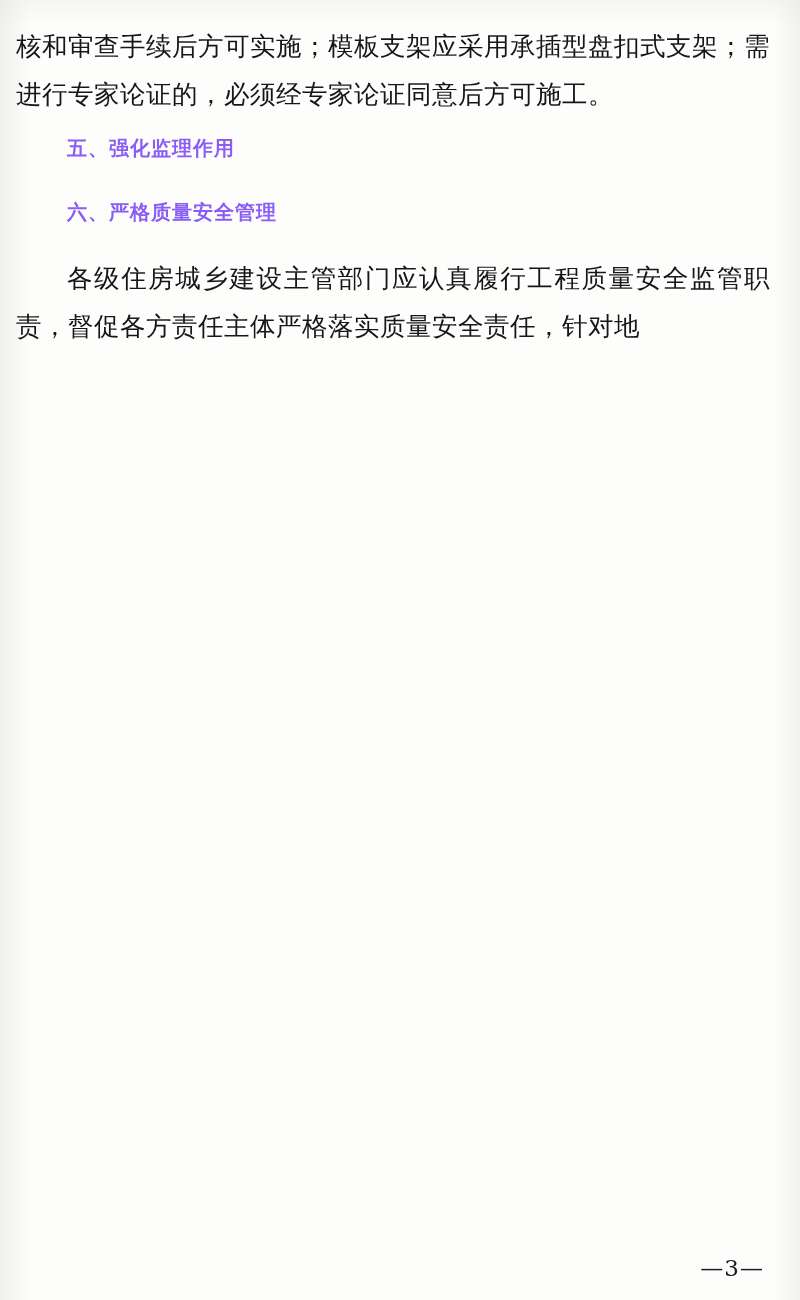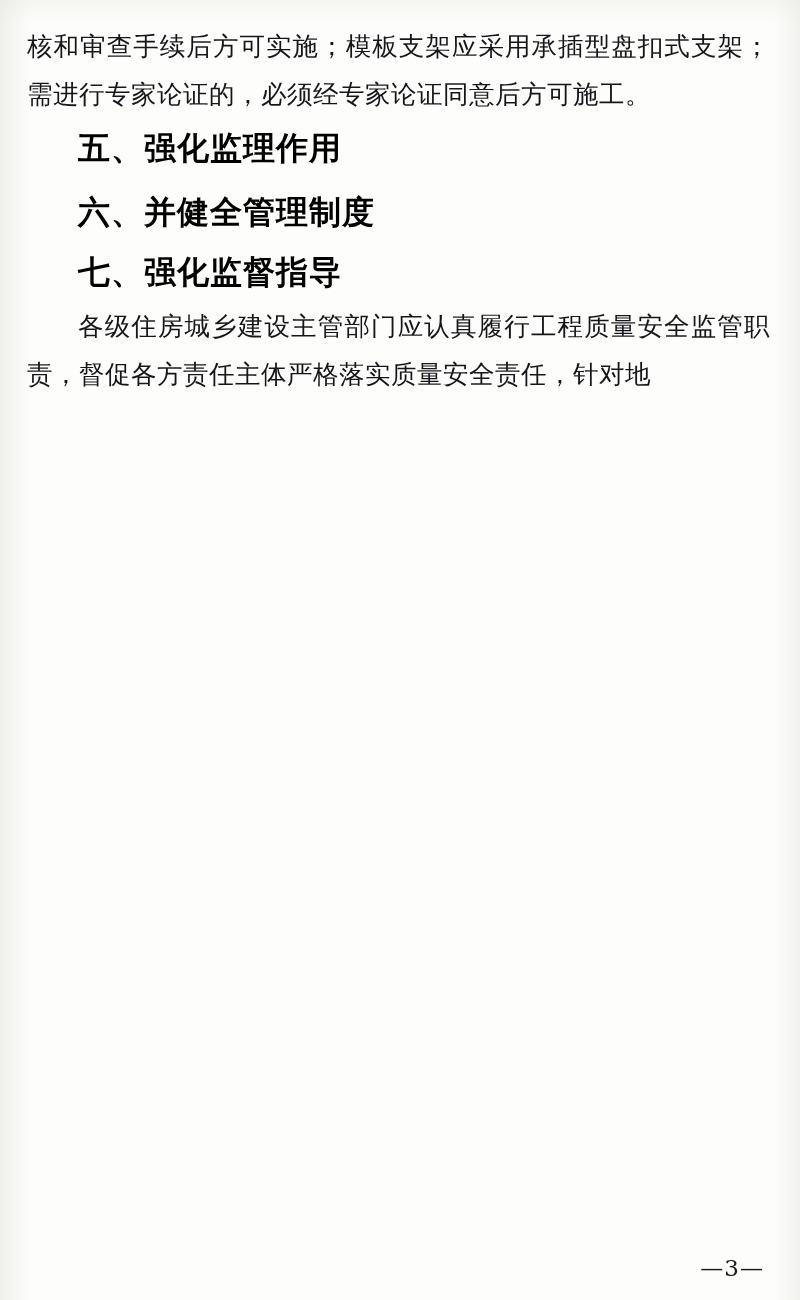--- a/index.html
+++ b/index.html
@@ -13,21 +13,21 @@
     font-family: "DejaVu Serif", "Liberation Serif", serif;
     color: #1b1b20;
     overflow: hidden;
   }
   .page {
     position: relative;
     width: 800px;
     height: 1300px;
     background: #fdfdfb;
     box-sizing: border-box;
-    padding: 22px 30px 0 27px;
+    padding: 22px 30px 0 16px;
   }
   
   .page::before {
     content: "";
     position: absolute;
     inset: 0;
     background:
       linear-gradient(90deg, rgba(228,228,224,0.55) 0px, rgba(255,255,255,0) 30px),
       linear-gradient(270deg, rgba(230,230,226,0.5) 0px, rgba(255,255,255,0) 26px),
       linear-gradient(180deg, rgba(236,236,232,0.5) 0px, rgba(255,255,255,0) 24px);
@@ -44,27 +44,27 @@
   }
   .para {
     margin: 0;
     text-indent: 0;
   }
   .para.indent {
     text-indent: 51px;
   }
   .heading {
     margin: 0;
-    font-size: 32px;
+    font-size: 20px;
     line-height: 48px;
     font-weight: bold;
     font-family: "DejaVu Sans", "Liberation Sans", sans-serif;
     letter-spacing: 1px;
     text-indent: 51px;
-    color: #000000;
+    color: #8b5cf6;
   }
   .gap-small { height: 6px; }
   .gap-med { height: 10px; }
   .footer {
     position: absolute;
     right: 36px;
     bottom: 18px;
     font-size: 23px;
     line-height: 28px;
     letter-spacing: 1px;
@@ -83,28 +83,27 @@
 
     <div class="gap-small"></div>
 
     <h2 class="heading">五、强化监理作用</h2>
 
     <div class="gap-small"></div>
 
 
     <div class="gap-med"></div>
 
-    <h2 class="heading">六、并健全管理制度</h2>
+    <h2 class="heading">六、严格质量安全管理</h2>
 
     <div class="gap-small"></div>
 
 
     <div class="gap-small"></div>
 
-    <h2 class="heading">七、强化监督指导</h2>
 
     <div class="gap-small"></div>
 
     <p class="para indent">各级住房城乡建设主管部门应认真履行工程质量安全监管职责，督促各方责任主体严格落实质量安全责任，针对地</p>
 
   </div>
 
   <div class="footer">—3—</div>
 
 </div>

